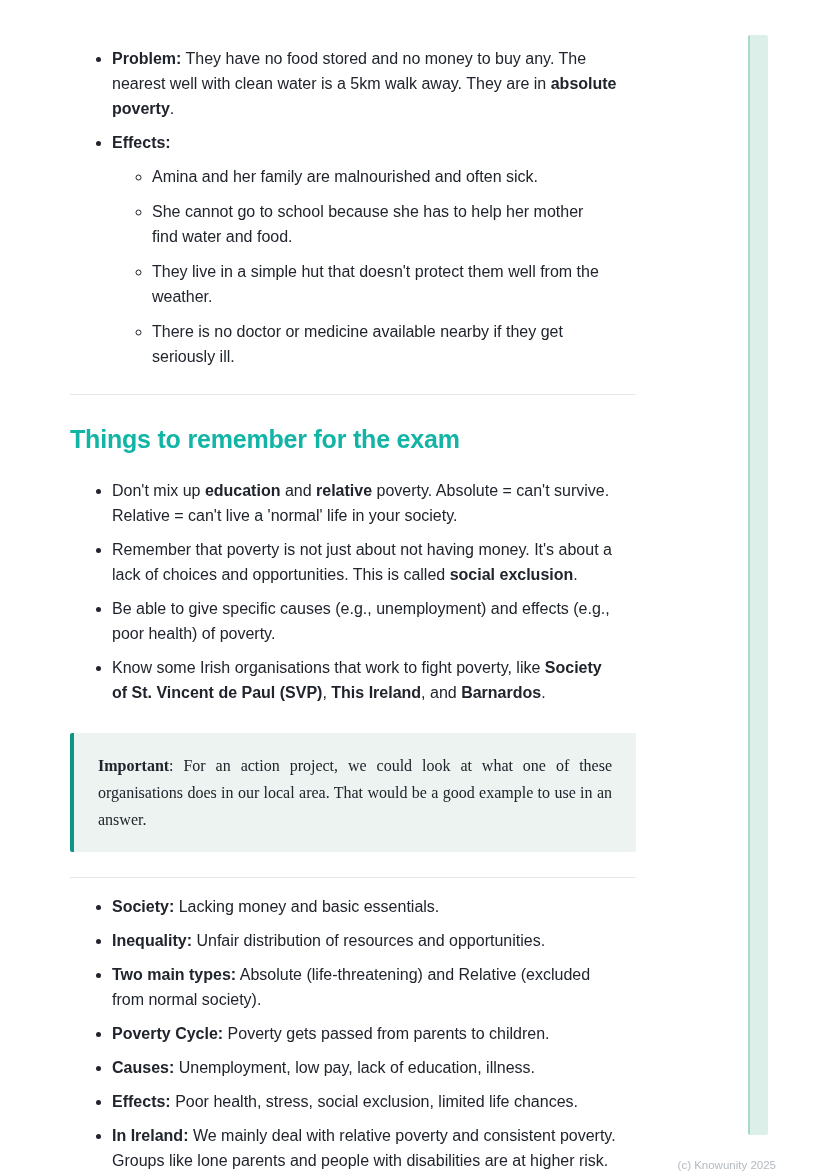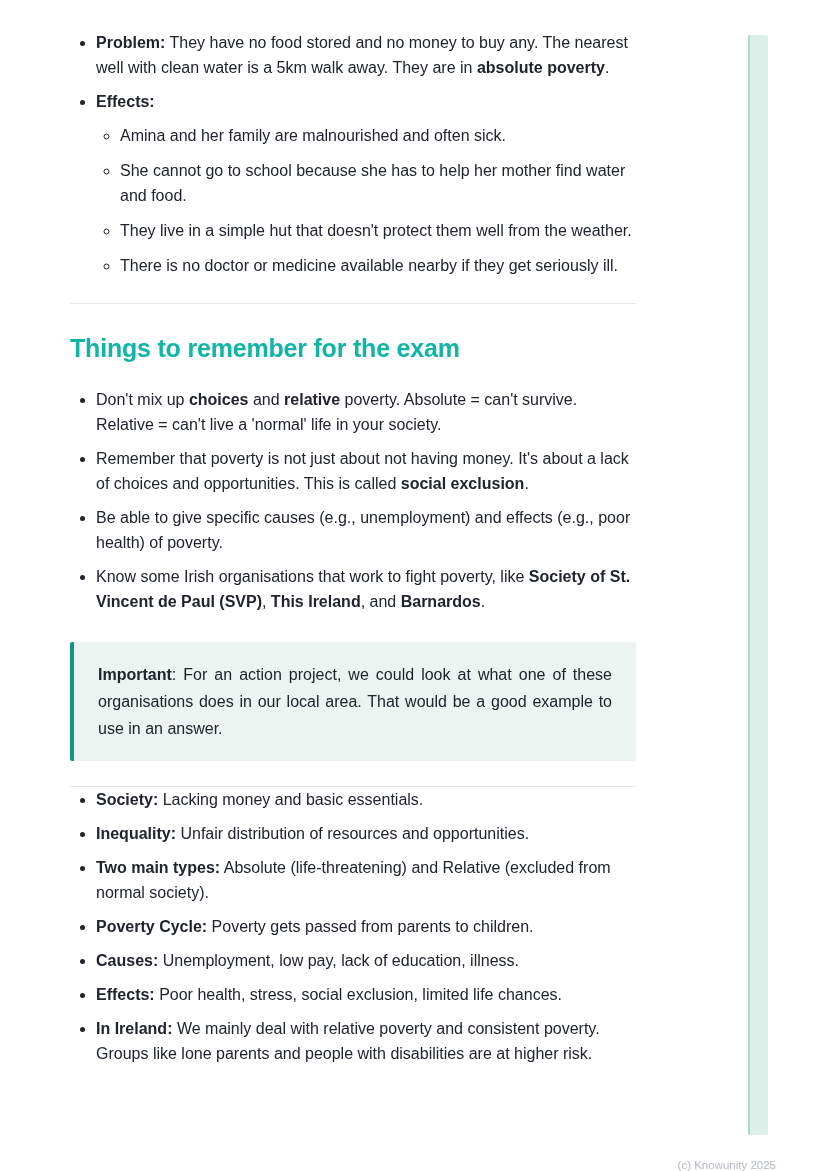--- a/index.html
+++ b/index.html
@@ -16,21 +16,21 @@
   html,body{margin:0;padding:0;}
   body{
     width:828px;height:1171px;position:relative;overflow:hidden;
     background:#ffffff;color:var(--text);
     font-family:"Liberation Sans",sans-serif;
     font-size:16px;line-height:25px;
   }
   .content{
     position:absolute;left:70px;top:30px;width:566px;
   }
-  ul{margin:0;}
+  ul{margin:16px;}
   ul.l1{padding-left:26px;list-style:disc;}
   ul.l1>li{margin-bottom:9px;}
   ul.l2{list-style:circle;padding-left:24px;margin-top:9px;}
   ul.l2>li{margin-bottom:10px;}
   strong{font-weight:700;}
   hr.divider{
     border:none;border-top:1px solid var(--divider);
     margin:25px 0 0 0;
   }
   h2.section-title{
@@ -39,20 +39,21 @@
     font-weight:700;
     margin:29px 0 24px 0;
     letter-spacing:-0.2px;
   }
   .callout{
     margin-top:28px;
     background:var(--callout-bg);
     border-left:4px solid var(--callout-border);
     border-radius:2px;
     padding:19px 24px;
+    font-family:Liberation Serif, serif;
   }
   .callout p{
     margin:0;line-height:27px;text-align:justify;
   }
   .edge-bar{
     position:absolute;top:35px;right:60px;
     width:20px;height:1100px;
     background:var(--edge-bar);
     border-left:2px solid var(--edge-bar-line);
     border-radius:2px;
@@ -83,21 +84,21 @@
           <li>There is no doctor or medicine available nearby if they get seriously ill.</li>
         </ul>
       </li>
     </ul>
 
     <hr class="divider">
 
     <h2 class="section-title">Things to remember for the exam</h2>
 
     <ul class="l1">
-      <li><span>Don't mix up </span><strong>choices</strong><span> and </span><strong>relative</strong><span> poverty. Absolute = can't survive. Relative = can't live a 'normal' life in your society.</span></li>
+      <li><span>Don't mix up </span><strong>education</strong><span> and </span><strong>relative</strong><span> poverty. Absolute = can't survive. Relative = can't live a 'normal' life in your society.</span></li>
       <li><span>Remember that poverty is not just about not having money. It's about a lack of choices and opportunities. This is called </span><strong>social exclusion</strong><span>.</span></li>
       <li><span>Be able to give specific causes (e.g., unemployment) and effects (e.g., poor health) of poverty.</span></li>
       <li><span>Know some Irish organisations that work to fight poverty, like </span><strong>Society of St. Vincent de Paul (SVP)</strong><span>, </span><strong>This Ireland</strong><span>, and </span><strong>Barnardos</strong><span>.</span></li>
     </ul>
 
     <div class="callout">
       <p><strong>Important</strong><span>: For an action project, we could look at what one of these organisations does in our local area. That would be a good example to use in an answer.</span></p>
     </div>
 
     <hr class="divider">

